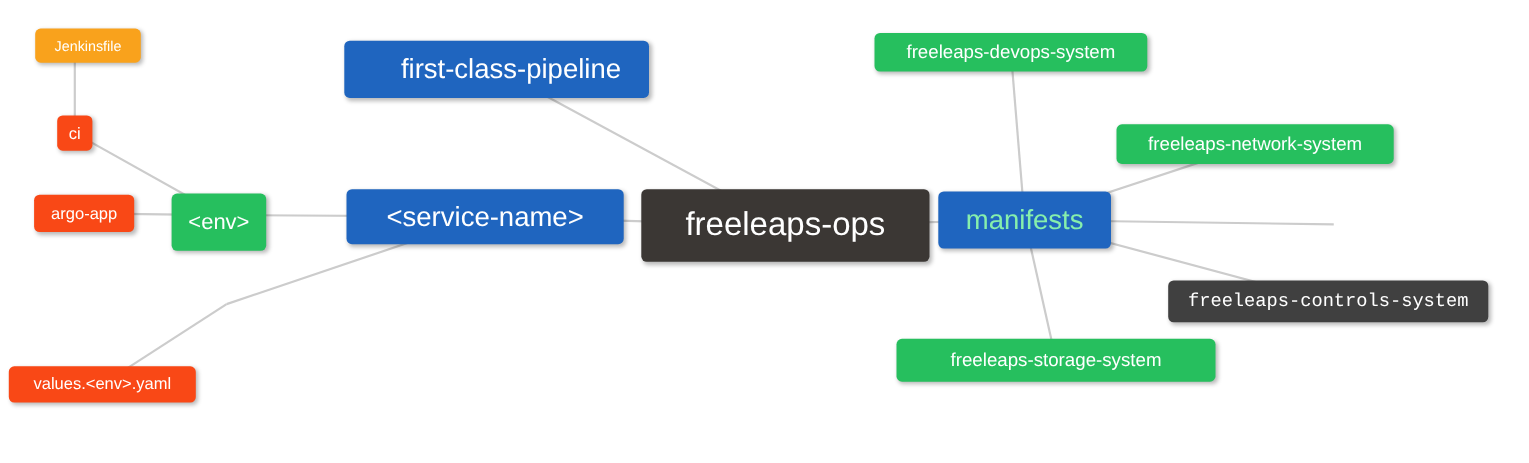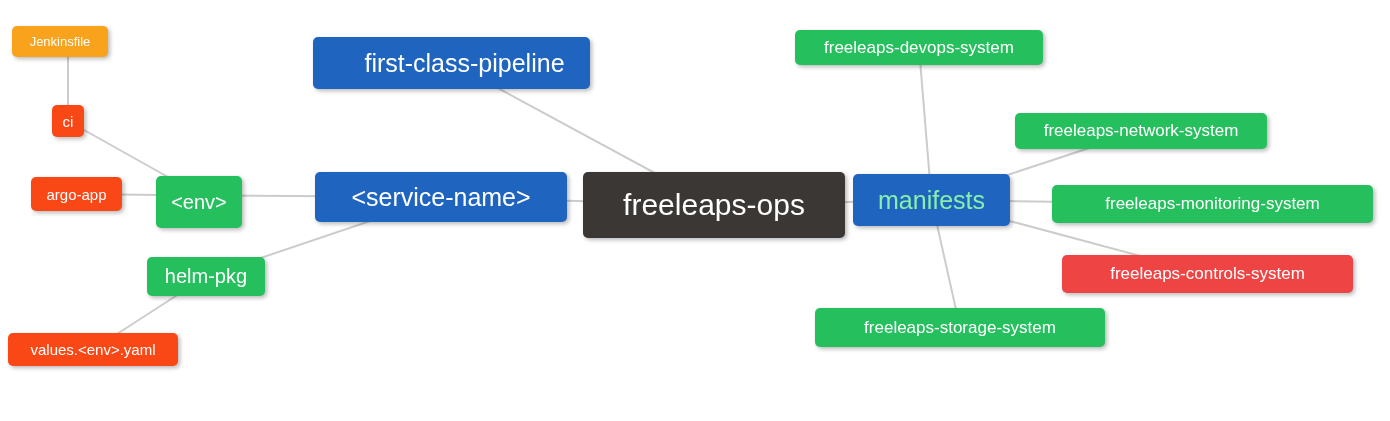--- a/index.html
+++ b/index.html
@@ -53,28 +53,26 @@
       <line x1="451.5" y1="63" x2="714" y2="205" stroke="#cccccc" stroke-width="2"></line>
       <line x1="441" y1="197" x2="714" y2="205" stroke="#cccccc" stroke-width="2"></line>
       <line x1="714" y1="205" x2="931.5" y2="200" stroke="#cccccc" stroke-width="2"></line>
       <line x1="931.5" y1="200" x2="919" y2="47.5" stroke="#cccccc" stroke-width="2"></line>
       <line x1="931.5" y1="200" x2="1141" y2="131" stroke="#cccccc" stroke-width="2"></line>
       <line x1="931.5" y1="200" x2="1212.5" y2="204" stroke="#cccccc" stroke-width="2"></line>
       <line x1="931.5" y1="200" x2="1207.5" y2="274" stroke="#cccccc" stroke-width="2"></line>
       <line x1="931.5" y1="200" x2="960" y2="327.5" stroke="#cccccc" stroke-width="2"></line>
     </svg>
 
-<div class="node" style="left: 12px; top: 26px; width: 96px; height: 31px; font-size: 13px; background: rgb(249, 162, 28); color: rgb(255, 255, 255);">Jenkinsfile</div>
+<div class="node" style="left: 32px; top: 26px; width: 96px; height: 31px; font-size: 13px; background: rgb(249, 162, 28); color: rgb(255, 255, 255);">Jenkinsfile</div>
     <div class="node" style="left: 52px; top: 105px; width: 32px; height: 32px; font-size: 15px; background: rgb(249, 72, 22); color: rgb(255, 255, 255);">ci</div>
     <div class="node" style="left: 31px; top: 177px; width: 91px; height: 34px; font-size: 15px; background: rgb(249, 72, 22); color: rgb(255, 255, 255);">argo-app</div>
     <div class="node" style="left: 156px; top: 176px; width: 86px; height: 52px; font-size: 20px; background: rgb(38, 191, 94); color: rgb(255, 255, 255);">&lt;env&gt;</div>
-    <div class="node" style="left: 147px; top: 257px; width: 118px; height: 39px; font-size: 20px; background: rgb(38, 191, 94); color: rgb(255, 255, 255);">helm-pkg</div>
     <div class="node" style="left: 8px; top: 333px; width: 170px; height: 33px; font-size: 15px; background: rgb(249, 72, 22); color: #ffffff;">values.&lt;env&gt;.yaml</div>
     <div class="node" style="left: 313px; top: 37px; width: 277px; height: 52px; font-size: 25px; background: rgb(31, 101, 191); color: rgb(255, 255, 255); padding-left: 32px;">first-class-pipeline</div>
     <div class="node" style="left: 315px; top: 172px; width: 252px; height: 50px; font-size: 25px; background: rgb(31, 101, 191); color: rgb(255, 255, 255);">&lt;service-name&gt;</div>
     <div class="node" style="left: 583px; top: 172px; width: 262px; height: 66px; font-size: 30px; background: rgb(59, 55, 52); color: rgb(255, 255, 255);">freeleaps-ops</div>
     <div class="node" style="left: 853px; top: 174px; width: 157px; height: 52px; font-size: 25px; background: rgb(31, 101, 191); color: #86efac;">manifests</div>
     <div class="node" style="left: 795px; top: 30px; width: 248px; height: 35px; font-size: 17px; background: rgb(38, 191, 94); color: rgb(255, 255, 255);">freeleaps-devops-system</div>
     <div class="node" style="left: 1015px; top: 113px; width: 252px; height: 36px; font-size: 17px; background: rgb(38, 191, 94); color: rgb(255, 255, 255);">freeleaps-network-system</div>
-    <div class="node" style="left: 1052px; top: 185px; width: 321px; height: 38px; font-size: 17px; background: rgb(38, 191, 94); color: rgb(255, 255, 255);">freeleaps-monitoring-system</div>
-    <div class="node" style="left: 1062px; top: 255px; width: 291px; height: 38px; font-size: 17px; background: #ef4444; color: rgb(255, 255, 255);">freeleaps-controls-system</div>
+    <div class="node" style="left: 1062px; top: 255px; width: 291px; height: 38px; font-size: 17px; background: #404040; color: rgb(255, 255, 255); font-family: Liberation Mono, monospace;">freeleaps-controls-system</div>
     <div class="node" style="left: 815px; top: 308px; width: 290px; height: 39px; font-size: 17px; background: rgb(38, 191, 94); color: rgb(255, 255, 255); text-align: right;">freeleaps-storage-system</div>
   </div>
 
 </body></html>

